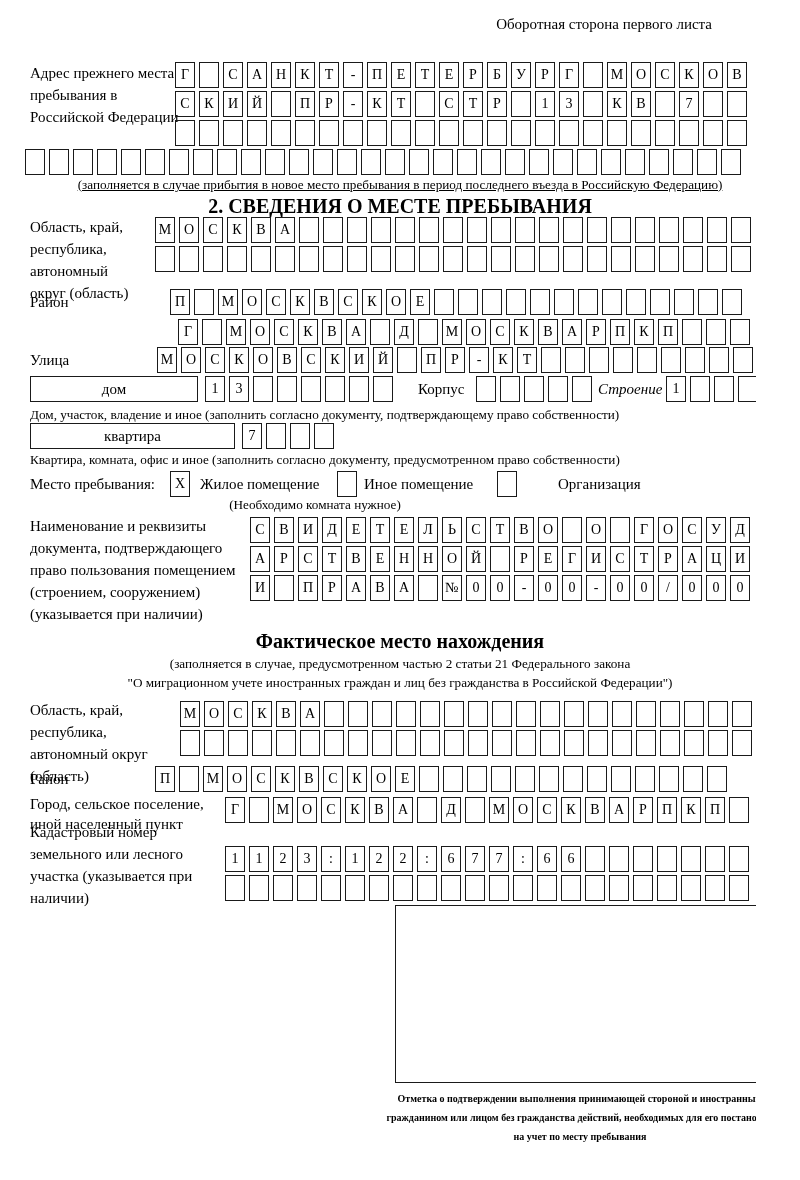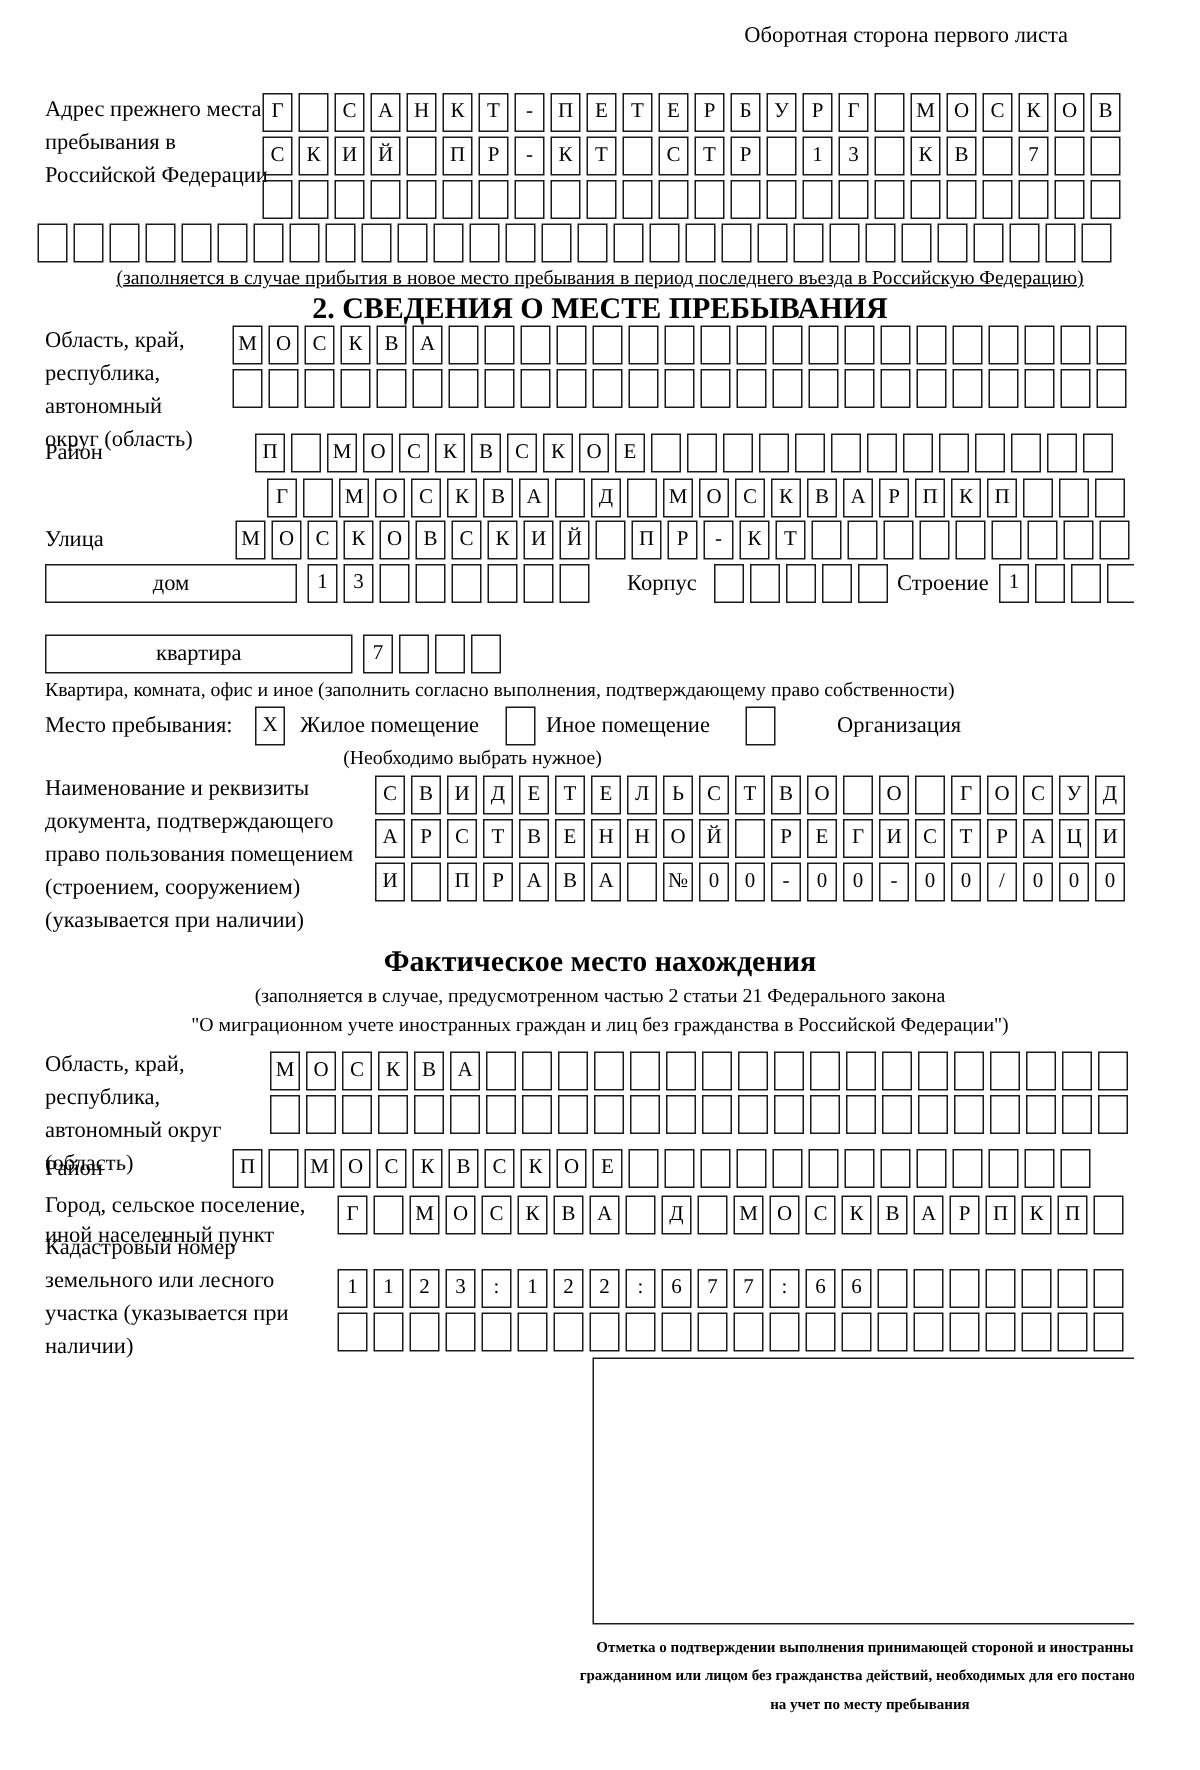--- a/index.html
+++ b/index.html
@@ -303,51 +303,52 @@
       <span class="cell"></span>
     </div>
   <div class="abs fieldlabel" style="left:418px; top:378px;">Корпус</div>
   <div class="abs cells" style="left:476px; top:376px;">
       <span class="cell"></span>
       <span class="cell"></span>
       <span class="cell"></span>
       <span class="cell"></span>
       <span class="cell"></span>
     </div>
-  <div class="abs fieldlabel" style="left:598px; top:378px;">Строение</div>
+  <div class="abs fieldlabel" style="left:598px; top:378px;font-style:italic;">Строение</div>
   <div class="abs cells" style="left:666px; top:376px;">
       <span class="cell">1</span>
       <span class="cell"></span>
       <span class="cell"></span>
       <span class="cell"></span>
     </div>
+  <div class="abs caption" style="left:30px; top:407px;">Дом, участок, владение и иное (заполнить согласно документу, подтверждающему право собственности)</div>
 
   <div class="abs labelbox" style="left:30px; top:423px; width:205px;">квартира</div>
   <div class="abs cells" style="left:242px; top:423px;">
       <span class="cell">7</span>
       <span class="cell"></span>
       <span class="cell"></span>
       <span class="cell"></span>
     </div>
-  <div class="abs caption" style="left:30px; top:452px;">Квартира, комната, офис и иное (заполнить согласно выполнения, подтверждающему право собственности)</div>
+  <div class="abs caption" style="left:30px; top:452px;">Квартира, комната, офис и иное (заполнить согласно документу, предусмотренном право собственности)</div>
 
   <div class="abs fieldlabel" style="left:30px; top:473px;">Место пребывания:</div>
   <div class="abs cells" style="left:170px; top:471px;">
       <span class="cell">X</span>
     </div>
   <div class="abs fieldlabel" style="left:200px; top:473px;">Жилое помещение</div>
   <div class="abs cells" style="left:337px; top:471px;">
       <span class="cell"></span>
     </div>
   <div class="abs fieldlabel" style="left:364px; top:473px;">Иное помещение</div>
   <div class="abs cells" style="left:497px; top:471px;">
       <span class="cell"></span>
     </div>
   <div class="abs fieldlabel" style="left:543px; top:473px;margin-left:15px;">Организация</div>
-  <div class="abs note" style="left:120px; top:497px; width:390px;">(Необходимо выбрать нужное)</div>
+  <div class="abs note" style="left:120px; top:497px; width:390px;">(Необходимо комната нужное)</div>
 
   <div class="abs fieldlabel" style="left:30px; top:515px; width:215px;">Наименование и реквизиты документа, подтверждающего право пользования помещением (строением, сооружением) (указывается при наличии)</div>
   <div class="abs cells" style="left:250px; top:517px;">
       <span class="cell">С</span>
       <span class="cell">В</span>
       <span class="cell">И</span>
       <span class="cell">Д</span>
       <span class="cell">Е</span>
       <span class="cell">Т</span>
       <span class="cell">Е</span>

